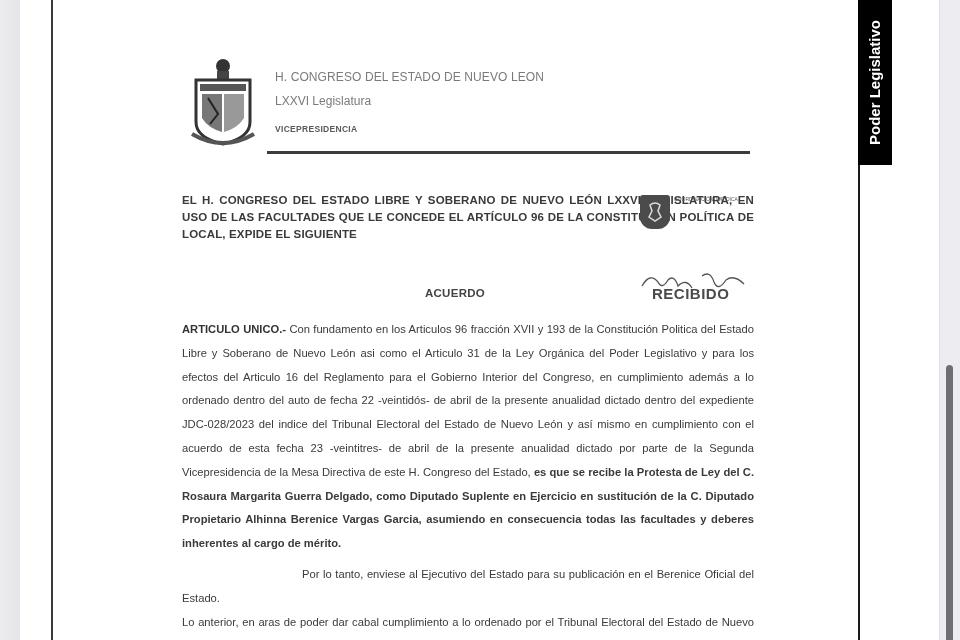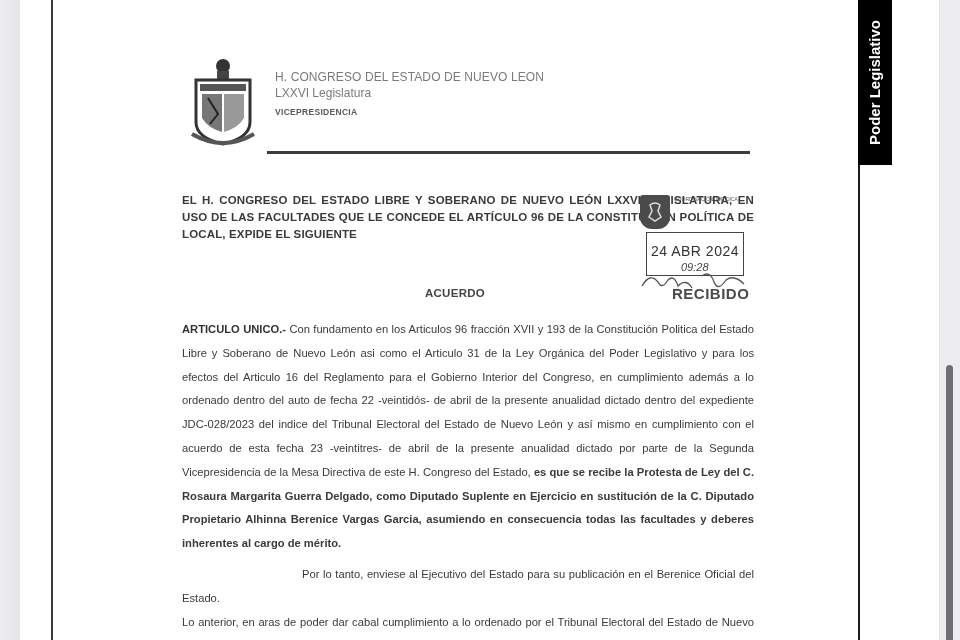--- a/index.html
+++ b/index.html
@@ -33,22 +33,22 @@
   .section-tab span {
     color:#fff; font-weight:bold; font-size:15px; white-space:nowrap;
     transform:rotate(-90deg);
   }
 
   
   .doc { position:absolute; left:170px; top:0; width:600px; height:504px; color:#3b3b3b; }
   .logo { position:absolute; left:18px; top:54px; width:70px; height:96px; }
   .hdr { position:absolute; left:105px; top:70px; }
   .hdr-line1 { font-size:12px; color:#7a7a7a; letter-spacing:0.1px; }
-  .hdr-line2 { font-size:12px; color:#7a7a7a; margin-top:2px; }
-  .hdr-line3 { font-size:8.5px; color:#5a5a5a; font-weight:bold; margin-top:7px; letter-spacing:0.3px; }
+  .hdr-line2 { font-size:12px; color:#7a7a7a; margin-top:10px; }
+  .hdr-line3 { font-size:8.5px; color:#5a5a5a; font-weight:bold; margin-top:16px; letter-spacing:0.3px; }
   .hdr-rule {
     position:absolute; left:97px; top:151px; width:483px; height:3px; background:#3c3c3c;
   }
 
   .preamble {
     position:absolute; left:12px; top:192px; width:572px;
     font-size:11.5px; font-weight:bold; line-height:17px; color:#3a3a3a;
     text-align:justify; letter-spacing:0.15px;
   }
 
@@ -65,21 +65,21 @@
     border:1.5px solid #444; background:#fff;
   }
   .stamp-date {
     position:absolute; left:0; right:0; top:10px; text-align:center;
     font-size:14px; color:#333; letter-spacing:0.5px;
   }
   .stamp-time {
     position:absolute; left:34px; top:28px; font-size:11px; color:#444; font-style:italic;
   }
   .stamp-received {
-    position:absolute; left:502px; top:285px; font-size:15px; font-weight:bold; color:#4a4a4a; letter-spacing:0.5px;
+    position:absolute; left:482px; top:285px; font-size:15px; font-weight:bold; color:#4a4a4a; letter-spacing:0.5px;
   }
   .signature {
     position:absolute; left:470px; top:268px; width:110px; height:30px;
   }
 
   .title {
     position:absolute; left:0; width:570px; top:287px; text-align:center;
     font-size:11.5px; font-weight:bold; color:#444; letter-spacing:0.3px;
   }
 
@@ -131,24 +131,20 @@
 
   <div class="preamble">EL H. CONGRESO DEL ESTADO LIBRE Y SOBERANO DE NUEVO LEÓN LXXVI LEGISLATURA, EN USO DE LAS FACULTADES QUE LE CONCEDE EL ARTÍCULO 96 DE LA CONSTITUCIÓN POLÍTICA DE LOCAL, EXPIDE EL SIGUIENTE</div>
 
   <div class="stamp-seal">
     <svg width="20" height="22" viewBox="0 0 20 22">
       <path d="M5 4 Q10 0 15 4 L13 10 L16 16 L10 20 L4 16 L7 10 Z" fill="none" stroke="#ddd" stroke-width="1.5"></path>
     </svg>
   </div>
   <div class="stamp-seal-text">COORDINACIÓN JURÍDICA</div>
 
-  <div class="stamp-box">
-    <div class="stamp-date">24 ABR 2024</div>
-    <div class="stamp-time">09:28</div>
-  </div>
   <svg class="signature" viewBox="0 0 110 30">
     <path d="M2 18 Q10 4 18 14 Q22 22 28 12 Q34 6 38 18 Q46 10 52 20 M62 8 Q70 2 74 14 Q78 24 86 12 Q94 6 104 16" stroke="#555" stroke-width="1.3" fill="none"></path>
   </svg>
   <div class="stamp-received">RECIBIDO</div>
 
   <div class="title">ACUERDO</div>
 
   <div class="body-text">
     <div><b>ARTICULO UNICO.-</b><span> Con fundamento en los Articulos 96 fracción XVII y 193 de la Constitución Politica del Estado Libre y Soberano de Nuevo León asi como el Articulo 31 de la Ley Orgánica del Poder Legislativo y para los efectos del Articulo 16 del Reglamento para el Gobierno Interior del Congreso, en cumplimiento además a lo ordenado dentro del auto de fecha 22 -veintidós- de abril de la presente anualidad dictado dentro del expediente JDC-028/2023 del indice del Tribunal Electoral del Estado de Nuevo León y así mismo en cumplimiento con el acuerdo de esta fecha 23 -veintitres- de abril de la presente anualidad dictado por parte de la Segunda Vicepresidencia de la Mesa Directiva de este H. Congreso del Estado, </span><span class="emph">es que se recibe la Protesta de Ley del C. Rosaura Margarita Guerra Delgado, como Diputado Suplente en Ejercicio en sustitución de la C. Diputado Propietario Alhinna Berenice Vargas Garcia, asumiendo en consecuencia todas las facultades y deberes inherentes al cargo de mérito.</span></div>
     <div class="indent para2">Por lo tanto, enviese al Ejecutivo del Estado para su publicación en el Berenice Oficial del Estado.</div>

